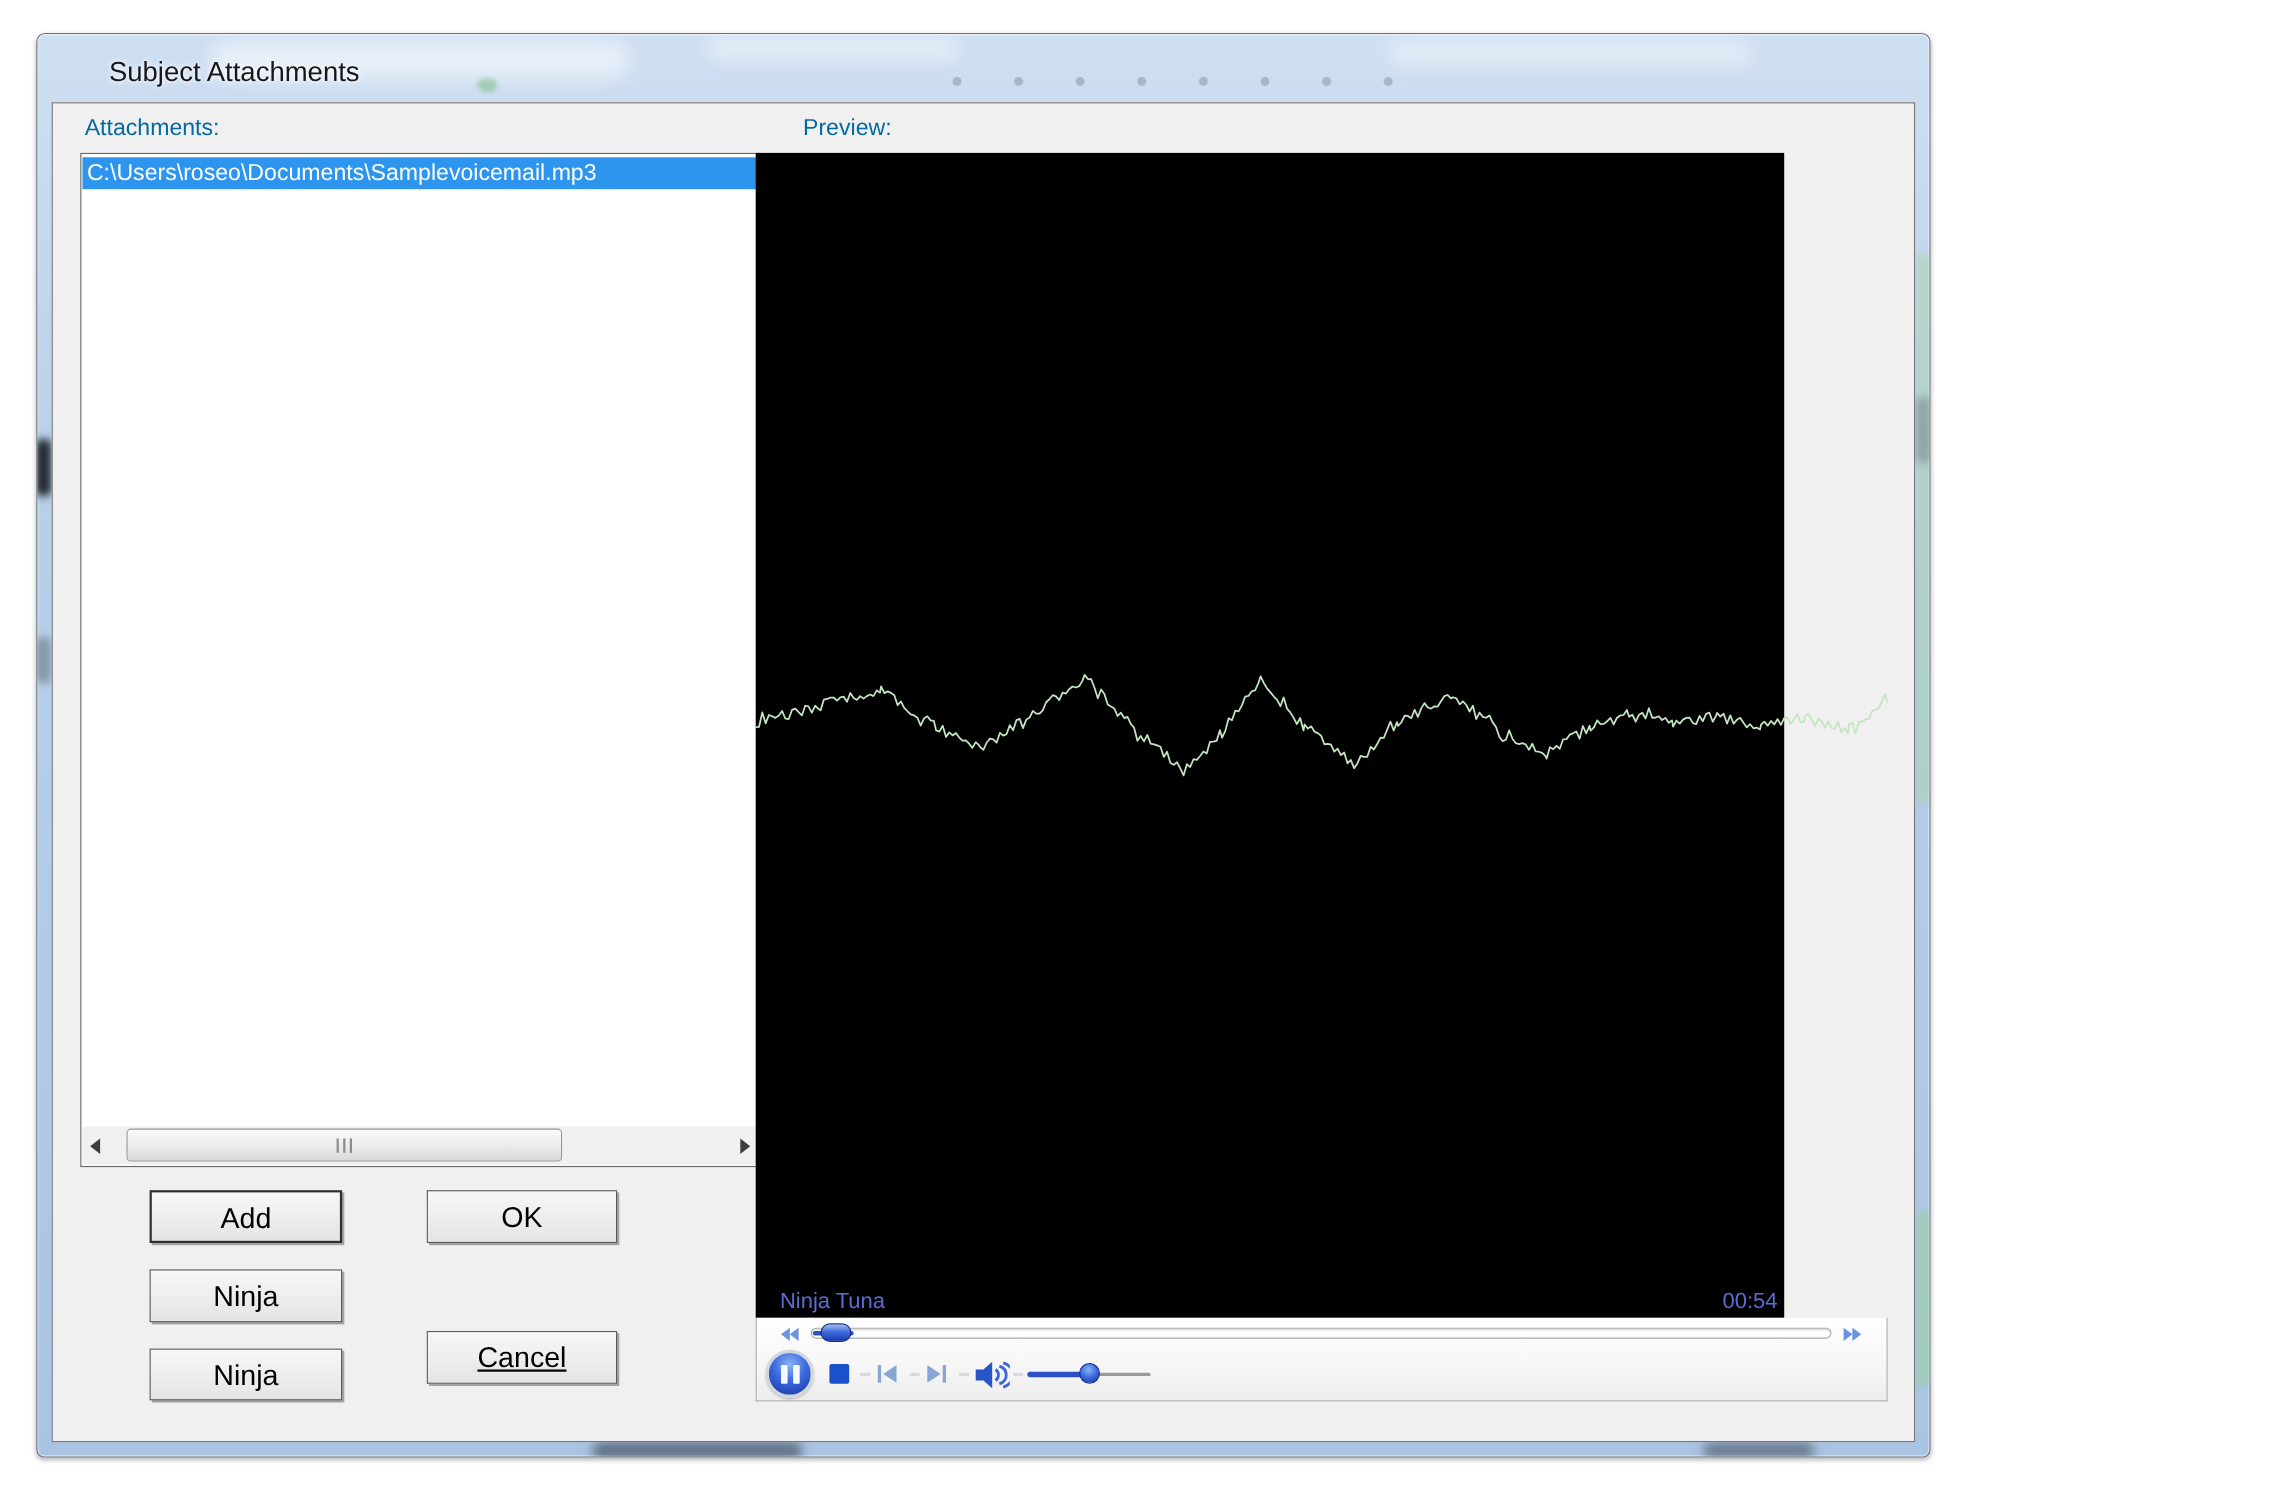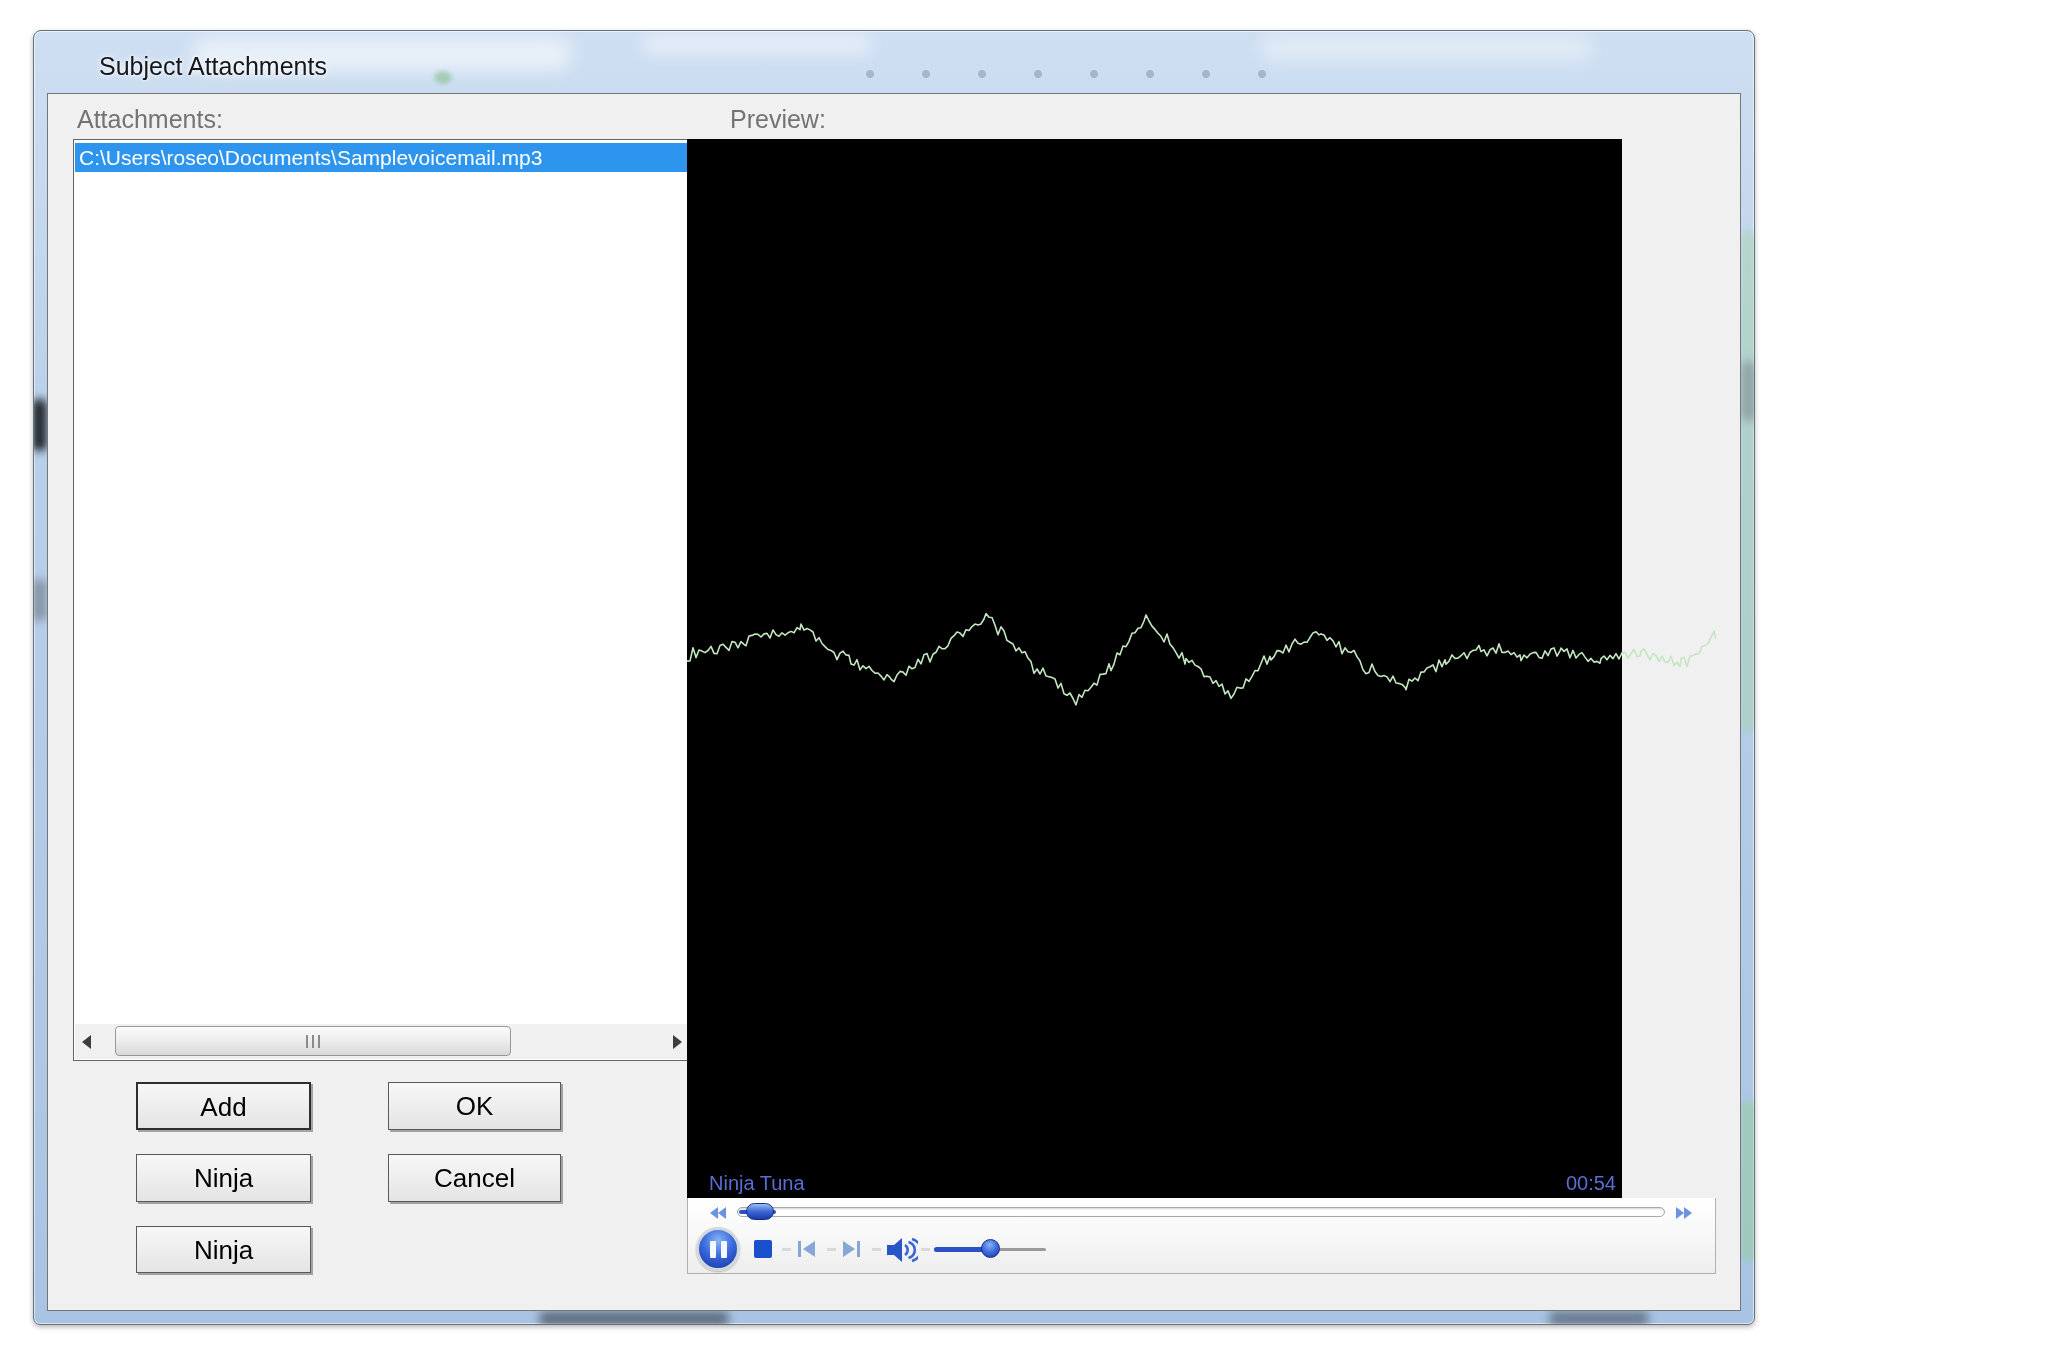--- a/index.html
+++ b/index.html
@@ -32,21 +32,21 @@
   .blob-left-gray{left:-2px;top:548px;width:15px;height:42px;background:rgba(95,105,115,.55);}
   .blob-right-green1{right:-2px;top:200px;width:15px;height:500px;background:rgba(168,212,170,.50);filter:blur(3px);}
   .blob-right-green2{right:-2px;top:1070px;width:15px;height:160px;background:rgba(150,205,155,.55);filter:blur(3px);}
   .blob-right-gray{right:-2px;top:330px;width:15px;height:60px;background:rgba(120,128,138,.55);}
   .blob-bottom-dark{left:505px;bottom:-2px;width:190px;height:15px;background:rgba(35,40,50,.55);filter:blur(5px);}
   .blob-bottom-gray{left:1515px;bottom:-2px;width:100px;height:15px;background:rgba(55,62,72,.55);filter:blur(5px);}
 
   
   .client{position:absolute;left:13px;top:62px;right:13px;bottom:13px;background:#f0f0f0;
           border:1px solid #767676;}
-  .section-label{position:absolute;font-size:25px;color:#737373;}
+  .section-label{position:absolute;font-size:21px;color:#0369a1;}
   .label-attachments{left:29px;top:11px;}
   .label-preview{left:682px;top:11px;text-align:center;}
 
   
   .listbox{position:absolute;left:25px;top:45px;width:618px;height:922px;background:#ffffff;
            border:1px solid #646464;box-sizing:border-box;}
   .list-item{position:absolute;left:1px;right:1px;top:3px;height:29px;background:#2e95ef;
              color:#ffffff;font-size:21px;line-height:29px;padding-left:4px;
              white-space:nowrap;overflow:hidden;}
   .hscroll{position:absolute;left:1px;right:1px;bottom:1px;height:35px;background:#f0f0f0;}
@@ -61,21 +61,21 @@
   .grip-line{width:2px;height:13px;background:#8b8b8b;}
 
   
   .btn{position:absolute;width:175px;height:48px;font-size:26px;color:#000;text-align:center;
        line-height:46px;background:linear-gradient(#f7f7f7,#ececec 60%,#e4e4e4);
        border:1px solid #5a5a5a;box-sizing:border-box;box-shadow:2px 2px 0 rgba(100,100,100,.55);
        cursor:default;}
   .btn-add{left:88px;top:988px;border:2px solid #2e2e2e;}
   .btn-ok{left:340px;top:988px;width:173px;}
   .btn-remove{left:88px;top:1060px;}
-  .btn-cancel{left:340px;top:1060px;width:173px;}
+  .btn-cancel{left:340px;top:1116px;width:173px;text-decoration:underline;}
   .btn-open{left:88px;top:1132px;height:47px;}
 
   
   .preview-panel{position:absolute;left:639px;top:45px;width:1029px;height:1135px;}
   .screen{position:absolute;left:0;top:0;width:935px;height:1059px;background:#000000;}
   .wave-svg{position:absolute;left:0;top:0;}
   .track-title{position:absolute;left:22px;bottom:3px;font-size:20px;color:#5c6cd2;}
   .time-display{position:absolute;right:6px;bottom:3px;font-size:20px;color:#5c6cd2;}
 
   .media{position:absolute;left:0;top:1059px;width:1029px;height:76px;box-sizing:border-box;

